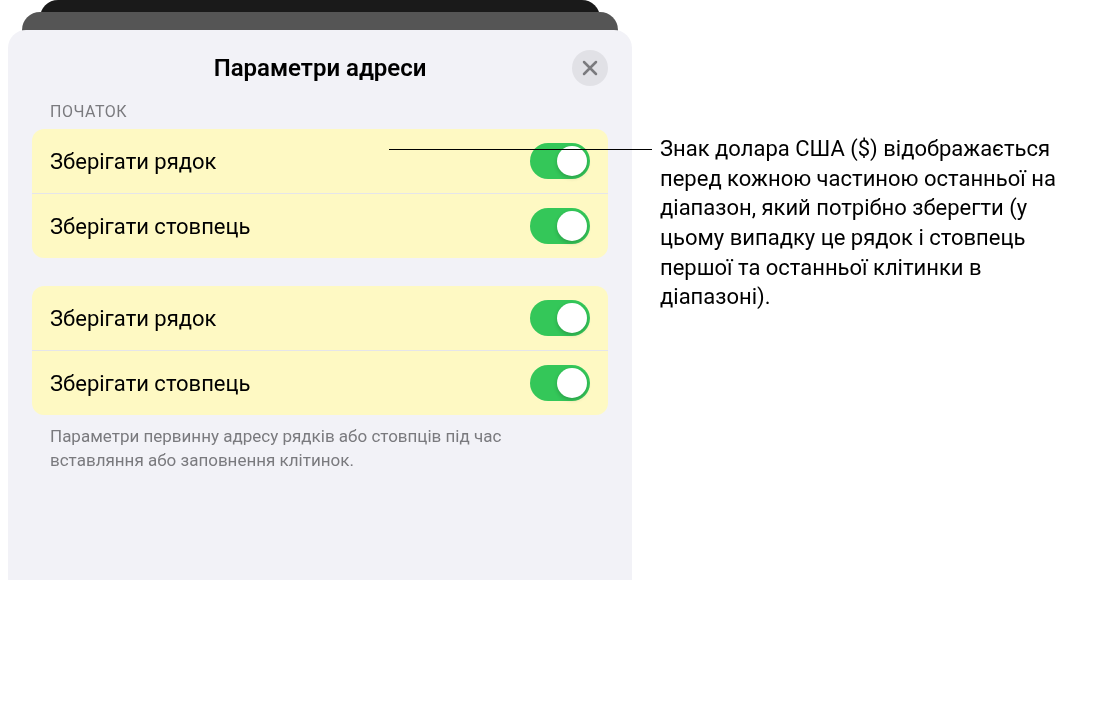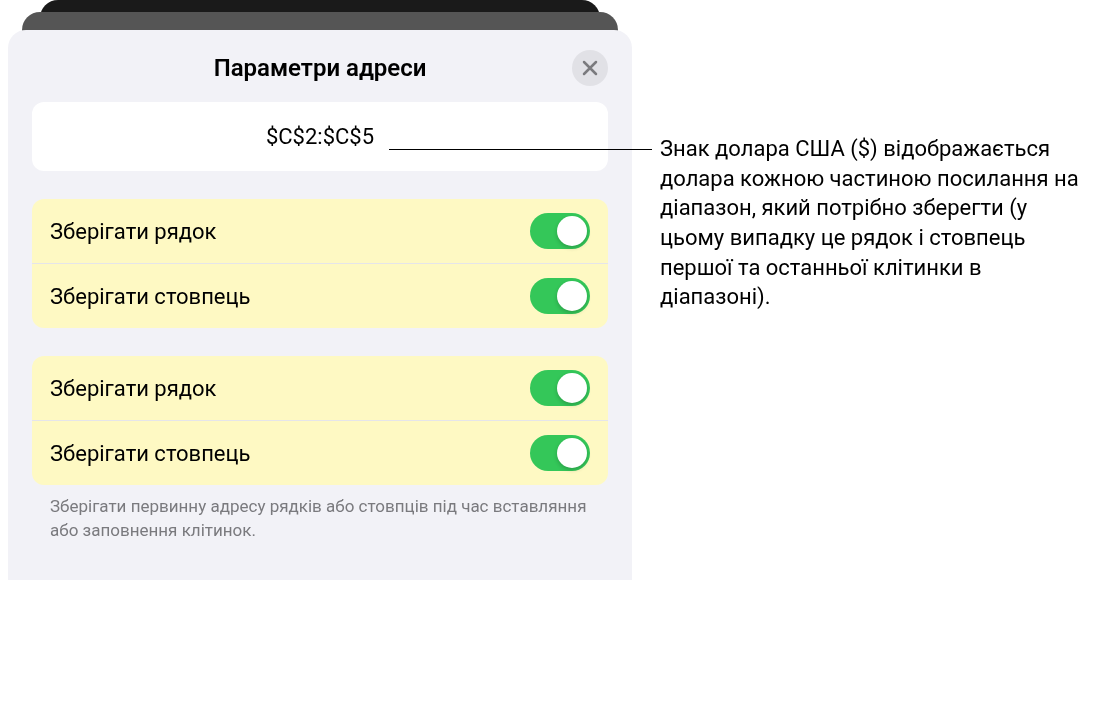--- a/index.html
+++ b/index.html
@@ -181,52 +181,50 @@
 
   <div class="panel-header">
     <div class="panel-title">Параметри адреси</div>
     <div class="close-btn">
       <svg viewBox="0 0 16 16">
         <path d="M2 2 L14 14 M14 2 L2 14" stroke="#7a7a7e" stroke-width="2.5" stroke-linecap="round" fill="none"></path>
       </svg>
     </div>
   </div>
 
-  <div class="range-box">
-    <span>$C$2:$C$5</span>
+
+  <div class="section-label">ПОЧАТОК</div>
+  <div class="settings-group">
+    <div class="settings-row">
+      <span class="settings-row-label">Зберігати рядок</span>
+      <div class="toggle">
+        <div class="toggle-knob"></div>
+      </div>
+    </div>
+    <div class="settings-row">
+      <span class="settings-row-label">Зберігати стовпець</span>
+      <div class="toggle">
+        <div class="toggle-knob"></div>
+      </div>
+    </div>
   </div>
 
   <div class="settings-group">
     <div class="settings-row">
       <span class="settings-row-label">Зберігати рядок</span>
       <div class="toggle">
         <div class="toggle-knob"></div>
       </div>
     </div>
     <div class="settings-row">
       <span class="settings-row-label">Зберігати стовпець</span>
       <div class="toggle">
         <div class="toggle-knob"></div>
       </div>
     </div>
   </div>
 
-  <div class="settings-group">
-    <div class="settings-row">
-      <span class="settings-row-label">Зберігати рядок</span>
-      <div class="toggle">
-        <div class="toggle-knob"></div>
-      </div>
-    </div>
-    <div class="settings-row">
-      <span class="settings-row-label">Зберігати стовпець</span>
-      <div class="toggle">
-        <div class="toggle-knob"></div>
-      </div>
-    </div>
-  </div>
-
-  <div class="footer-text">Зберігати первинну адресу рядків або стовпців під час вставляння або заповнення клітинок.</div>
+  <div class="footer-text">Параметри первинну адресу рядків або стовпців під час вставляння або заповнення клітинок.</div>
 
 </div>
 
 <div class="callout-line"></div>
-<div class="callout-text">Знак долара США ($) відображається долара кожною частиною посилання на діапазон, який потрібно зберегти (у цьому випадку це рядок і стовпець першої та останньої клітинки в діапазоні).</div>
+<div class="callout-text">Знак долара США ($) відображається перед кожною частиною останньої на діапазон, який потрібно зберегти (у цьому випадку це рядок і стовпець першої та останньої клітинки в діапазоні).</div>
 
 </body></html>

